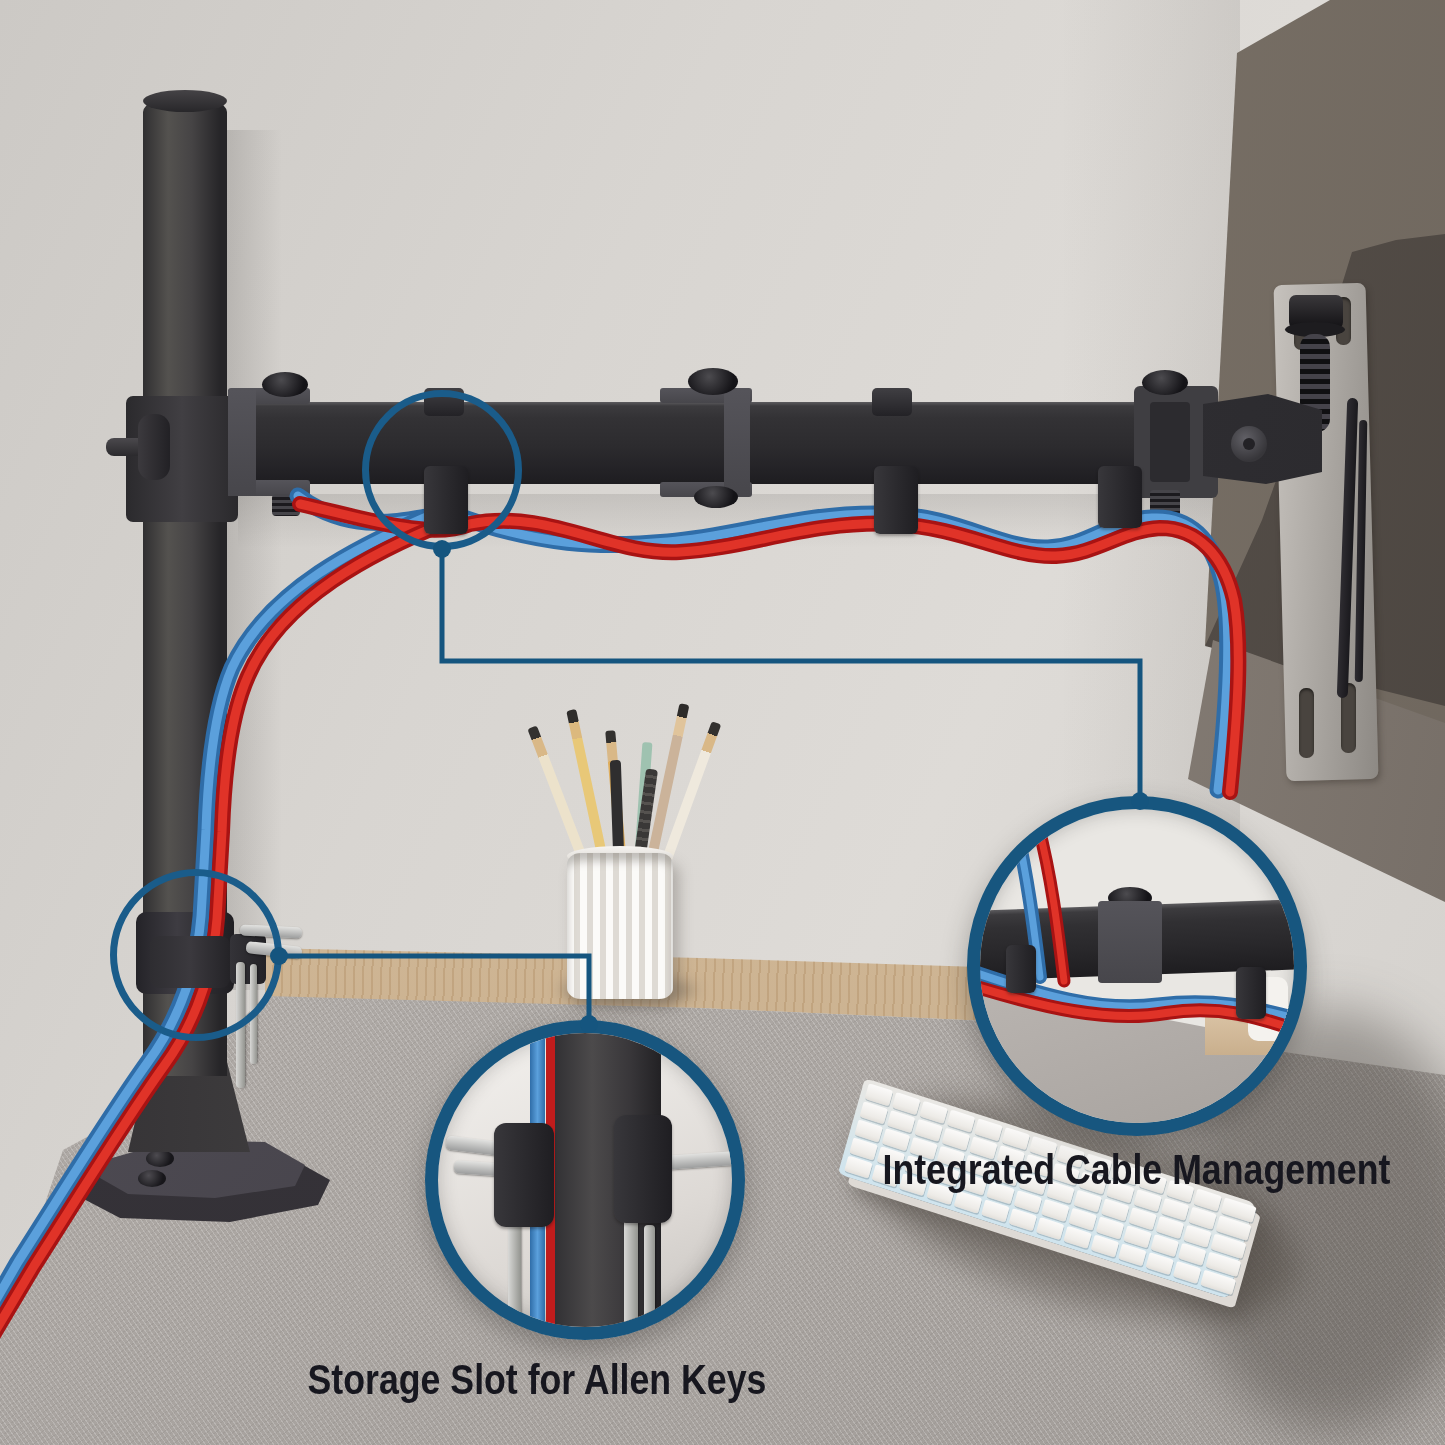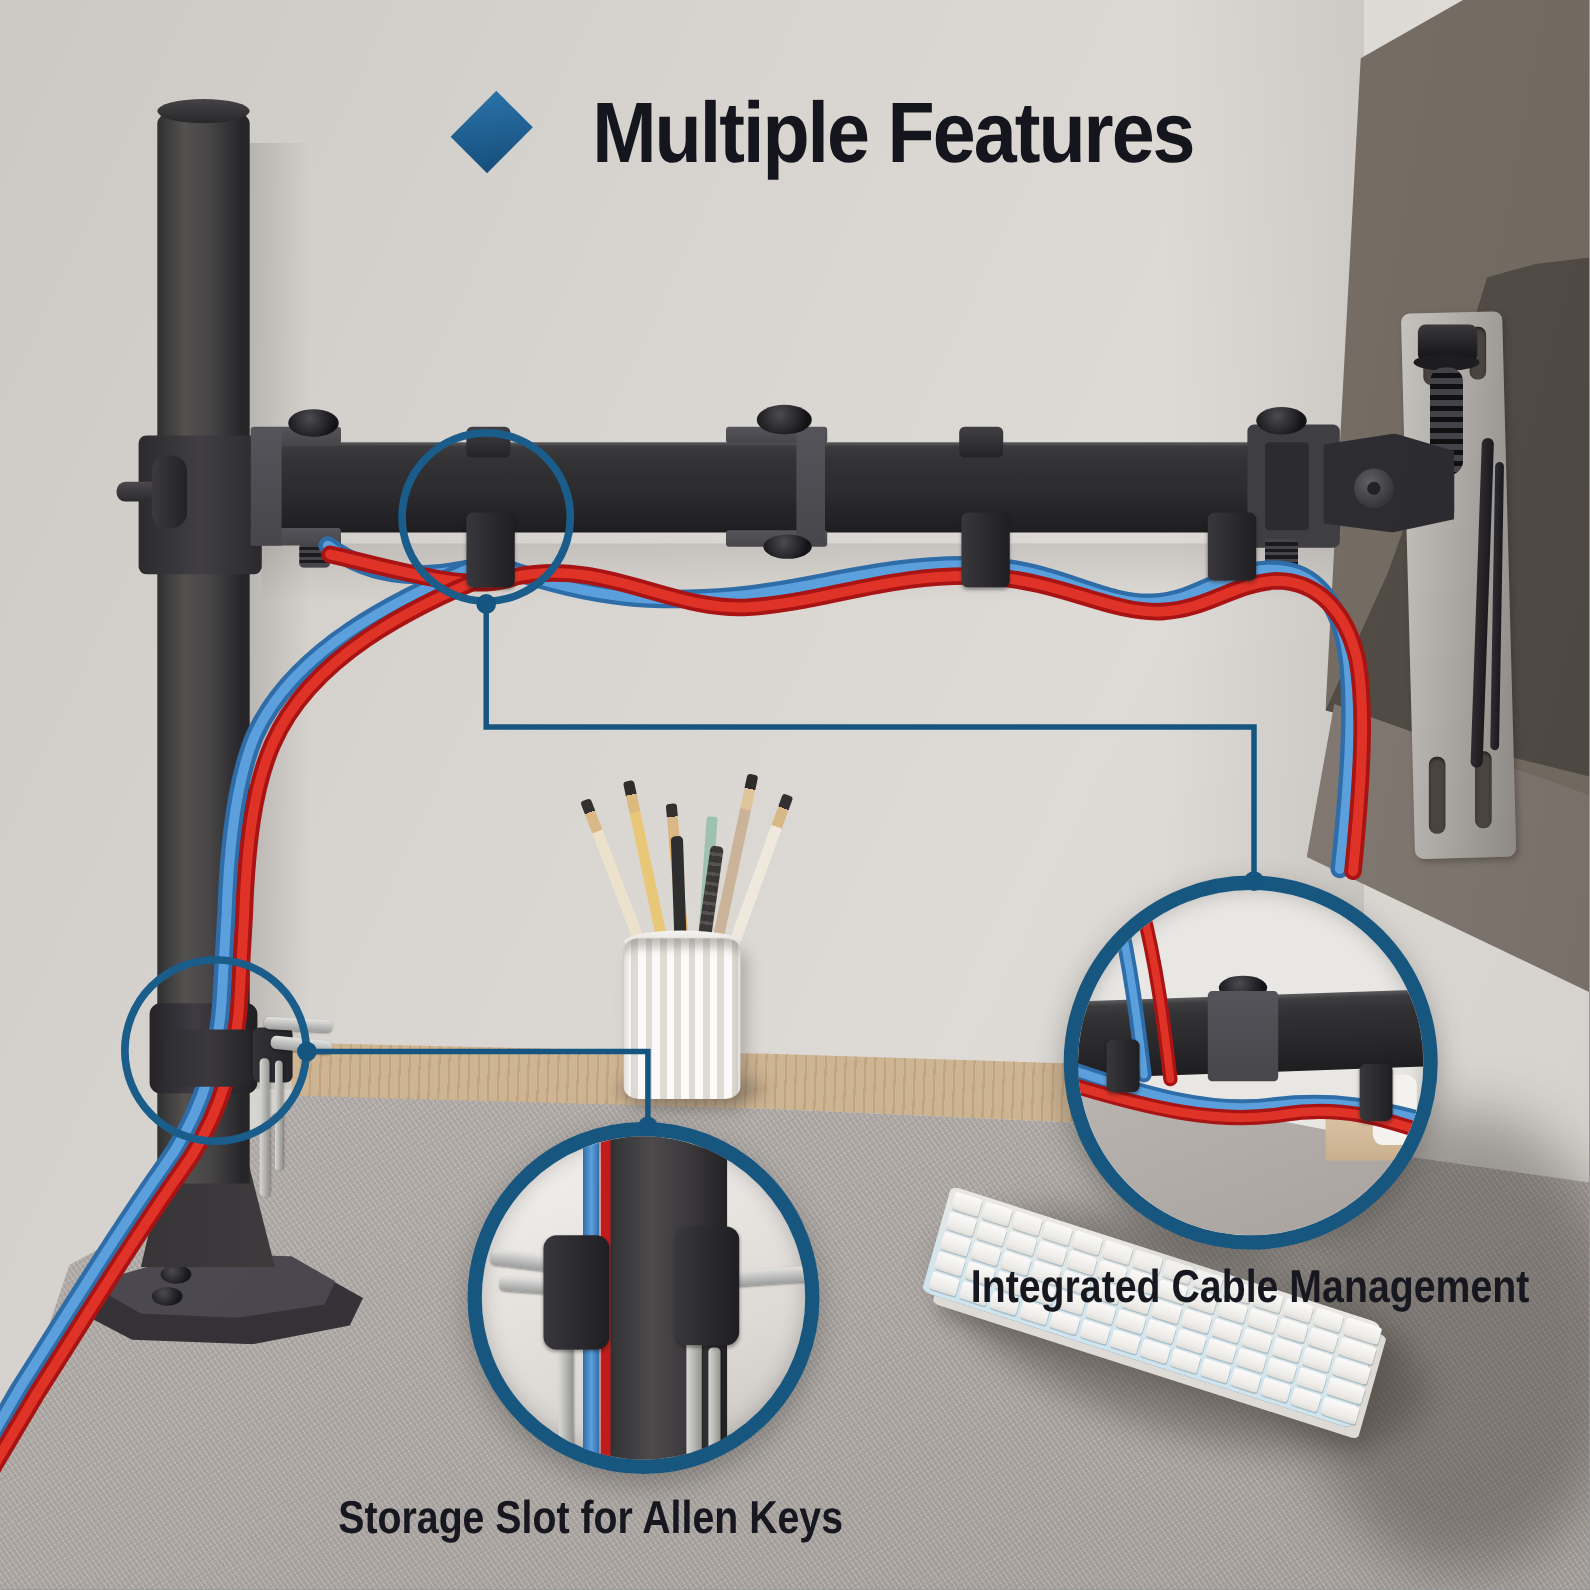--- a/index.html
+++ b/index.html
@@ -351,20 +351,16 @@
       <path d="M279 956 L589 956 L589 1024"></path>
     </g>
     <g fill="#15557f">
       <circle cx="442" cy="549" r="9"></circle>
       <circle cx="1140" cy="801" r="9"></circle>
       <circle cx="279" cy="956" r="9"></circle>
       <circle cx="589" cy="1024" r="9"></circle>
     </g>
   </svg>
 
-  <div class="a title-row">
-    <div class="diamond"></div>
-    <div class="title-text">Multiple Features</div>
-  </div>
   <div class="a feature-label" style="left:845px;top:1146px;width:500px;">Integrated Cable Management</div>
   <div class="a feature-label" style="left:270px;top:1356px;width:500px;">Storage Slot for Allen Keys</div>
 
 </div>
 
 </body></html>

